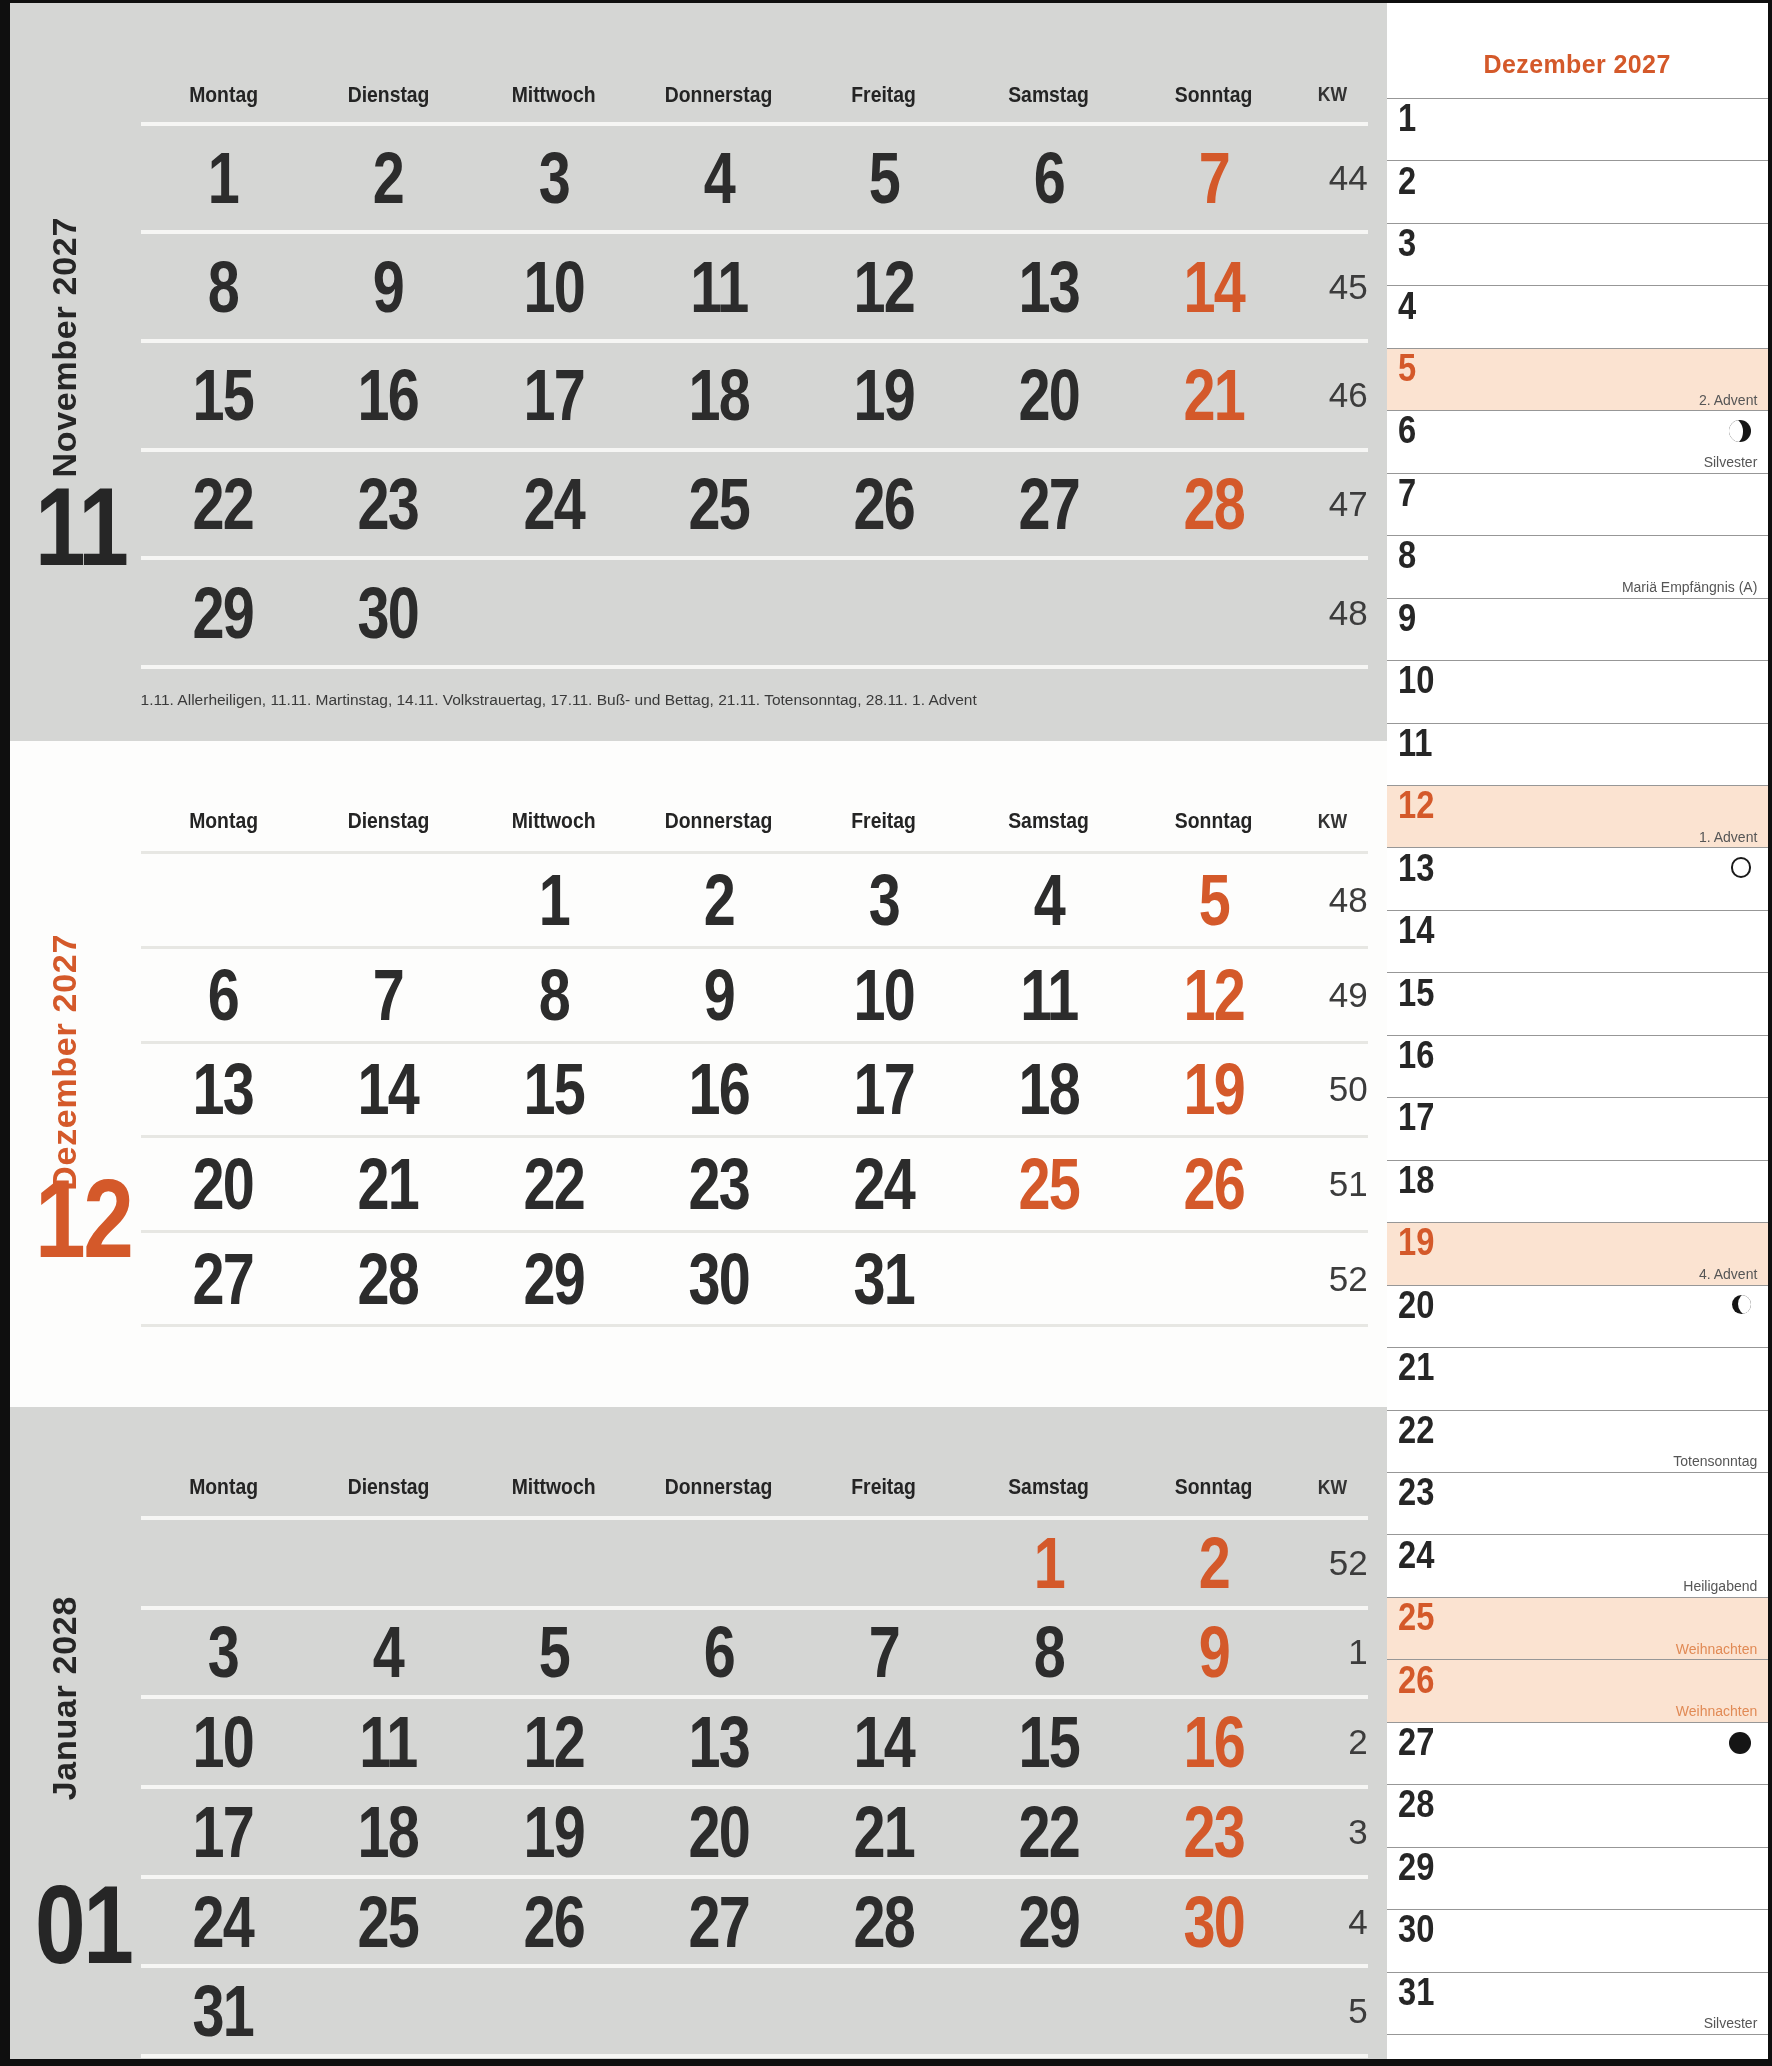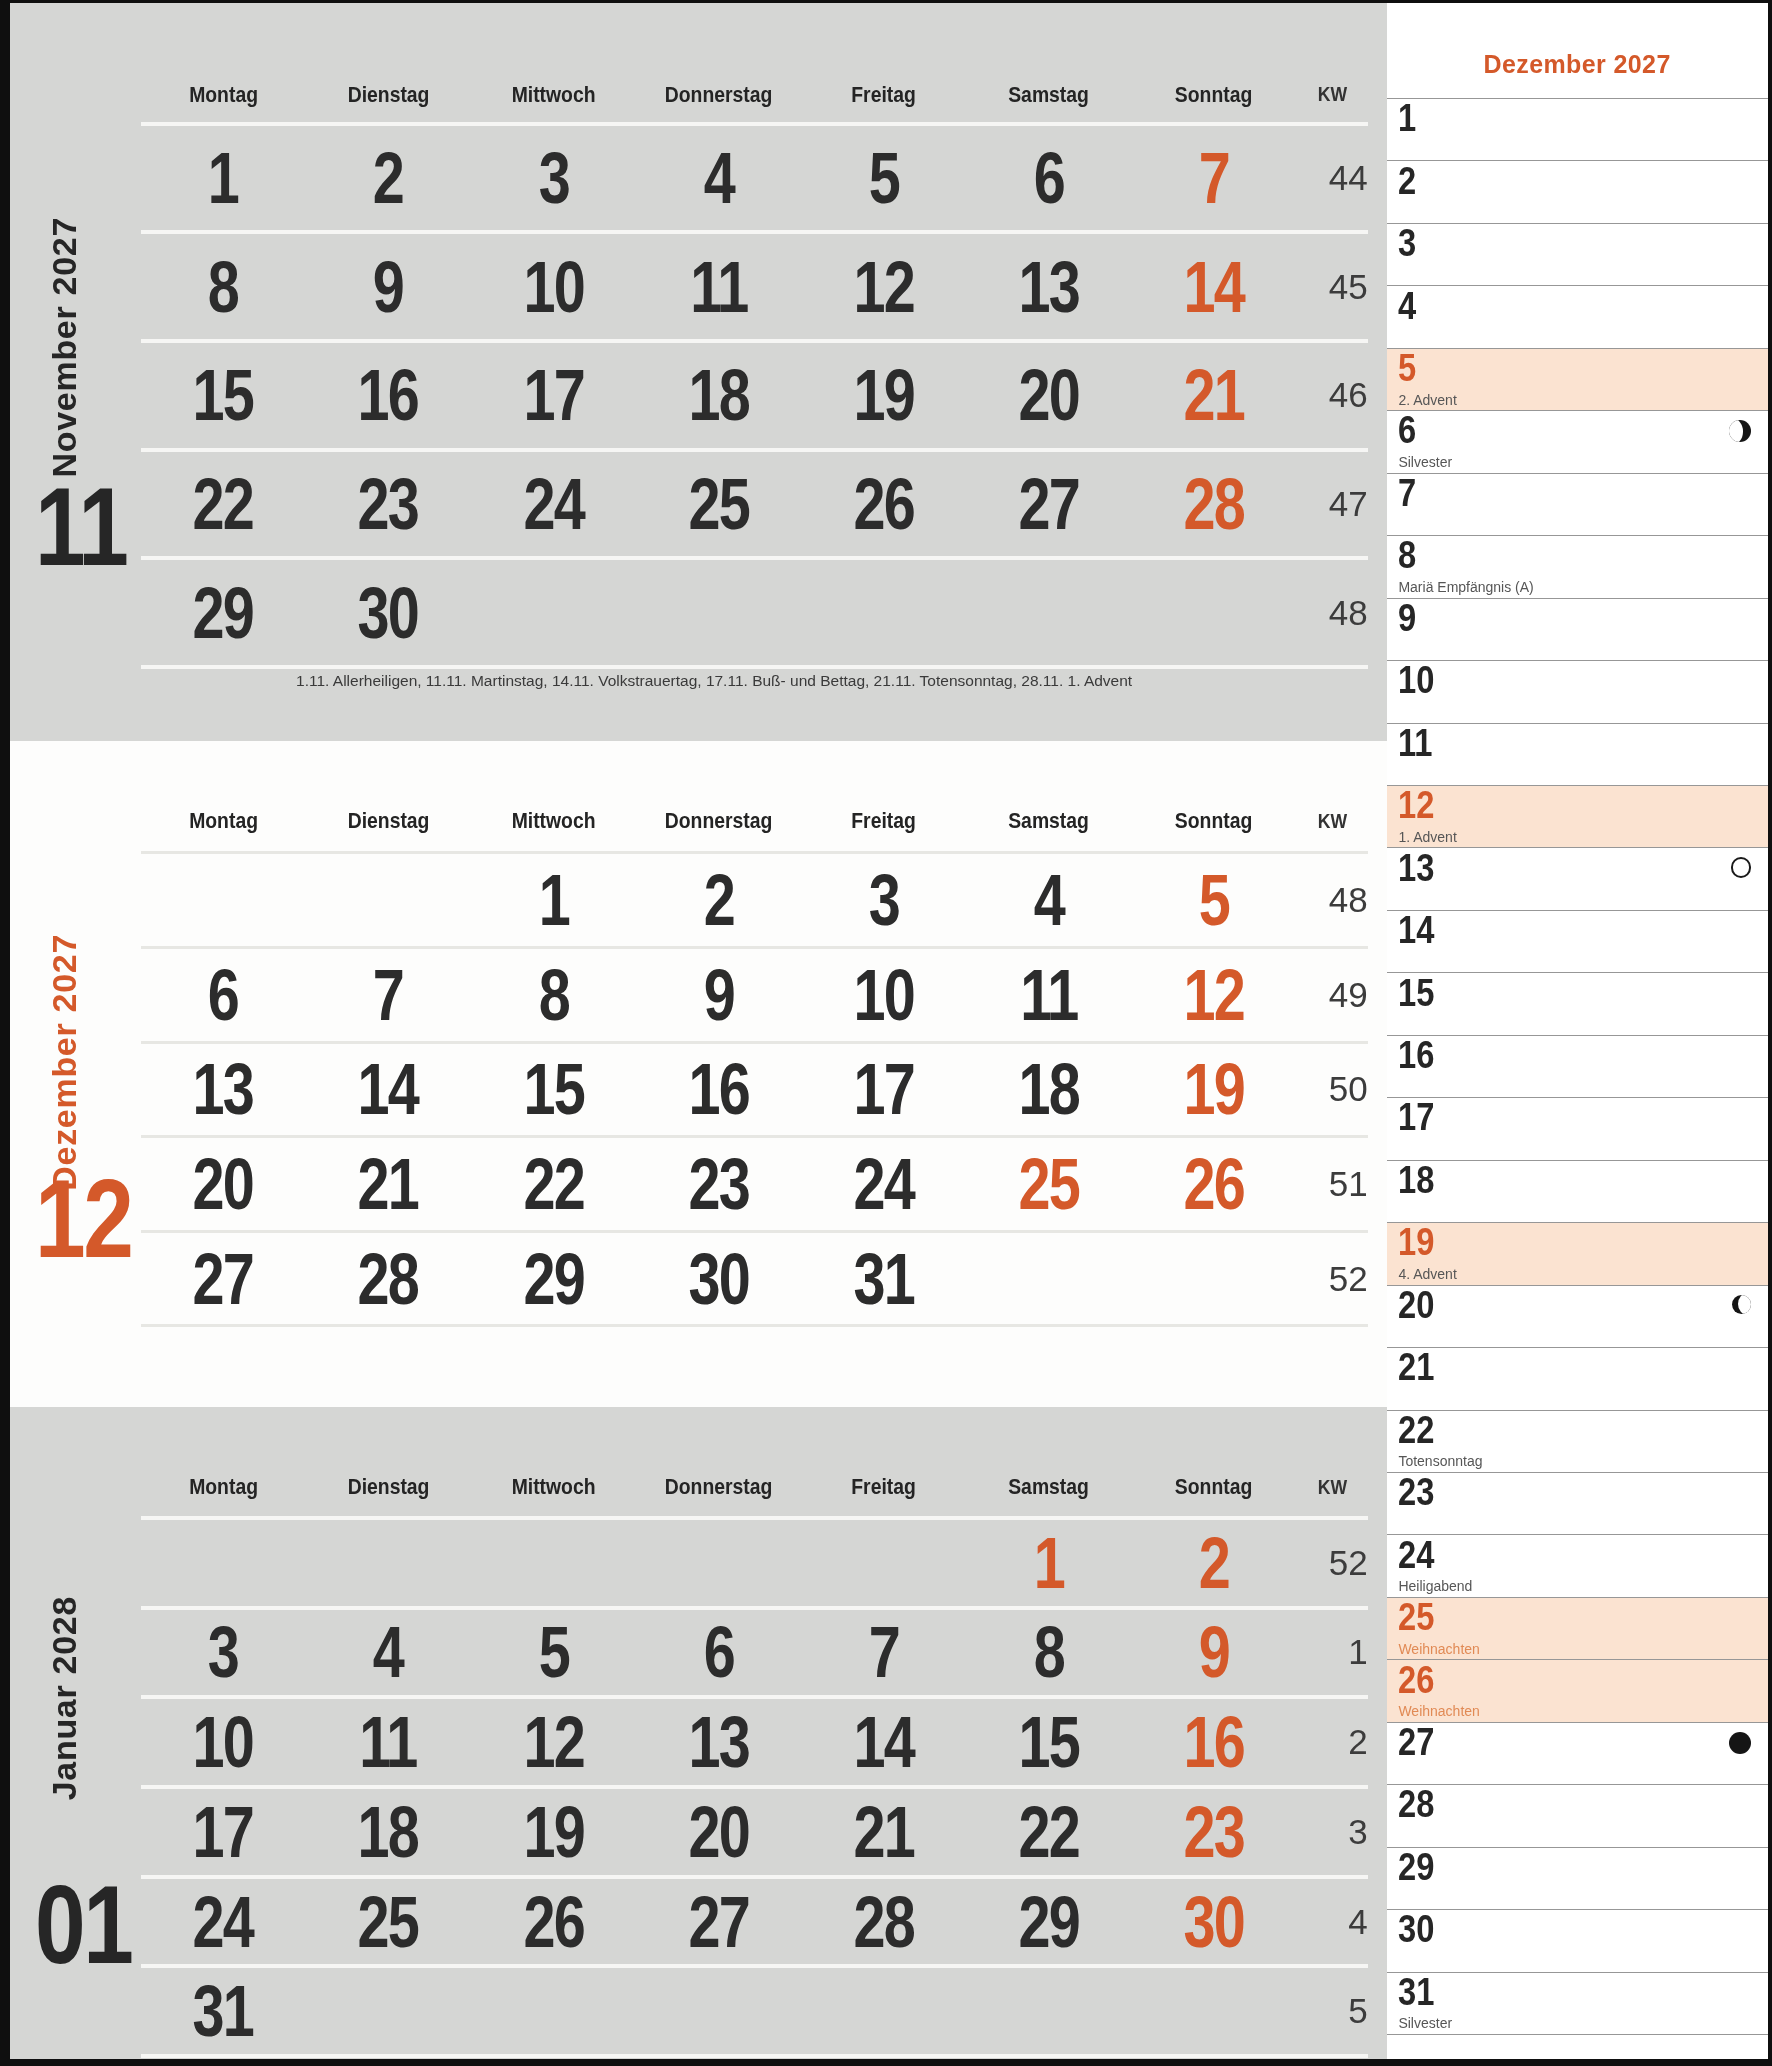--- a/index.html
+++ b/index.html
@@ -61,21 +61,21 @@
     display:inline-block;font-weight:700;font-size:72px;line-height:1;
     color:#2c2c2c;transform:scaleX(.8);letter-spacing:-2.2px;
   }
   .dn.orange{color:var(--accent,#d4592a);}
   .kwcell{text-align:right;font-size:35px;font-weight:400;color:#3c3c3c;}
   .inline-footer{
     grid-column:2/8;text-align:right;align-self:end;
     padding:0 26.6px 7.4px 0;font-size:15.5px;color:#3a3a3a;
   }
   .footer{
-    text-align:center;padding-right:80px;
+    text-align:left;padding-right:80px;margin-top:19px;
     font-size:15.5px;line-height:1.55;color:#3a3a3a;
   }
   
   .notes{width:381px;flex:0 0 381px;background:#fff;display:flex;flex-direction:column;box-sizing:border-box;}
   .ntitle{
     height:95px;box-sizing:border-box;padding-top:47px;text-align:center;
     font-weight:700;font-size:25px;color:var(--accent,#d4592a);
     transform:none;letter-spacing:0.4px;
   }
   .nrows{flex:1;display:flex;flex-direction:column;margin-bottom:23.6px;}
@@ -83,21 +83,21 @@
     flex:1;border-top:1.5px solid #979797;position:relative;box-sizing:border-box;
     padding:2.2px 10.3px 3.7px 11.8px;display:flex;flex-direction:column;justify-content:space-between;
   }
   .nrow:last-child{border-bottom:1.5px solid #979797;}
   .nrow.hl{background:var(--peach,#fbe3d1);}
   .nnum{
     font-weight:700;font-size:38px;line-height:.92;color:#262626;
     transform:scaleX(.86);transform-origin:left center;
   }
   .nrow.hl .nnum{color:var(--accent,#d4592a);}
-  .nlabel{font-size:14px;line-height:1;color:#565656;min-height:14px;}
+  .nlabel{font-size:14px;line-height:1;color:#565656;min-height:14px;text-align:right;}
   .nlabel.orange{color:var(--note-orange,#e18a55);}
   
   .moon{position:absolute;right:16.2px;top:8.9px;width:22px;height:22px;}
   .moon-new{background:#151515;border-radius:50%;}
   .moon-full{box-sizing:border-box;border:2.2px solid #1a1a1a;border-radius:50%;width:20.7px;height:20.7px;}
   .moon-first{background:#151515;border-radius:50%;overflow:hidden;position:absolute;}
   .moon-first::after{
     content:"";position:absolute;left:-8.9px;top:-2.2px;width:22px;height:26.6px;
     background:#fff;border-radius:50%;
   }

